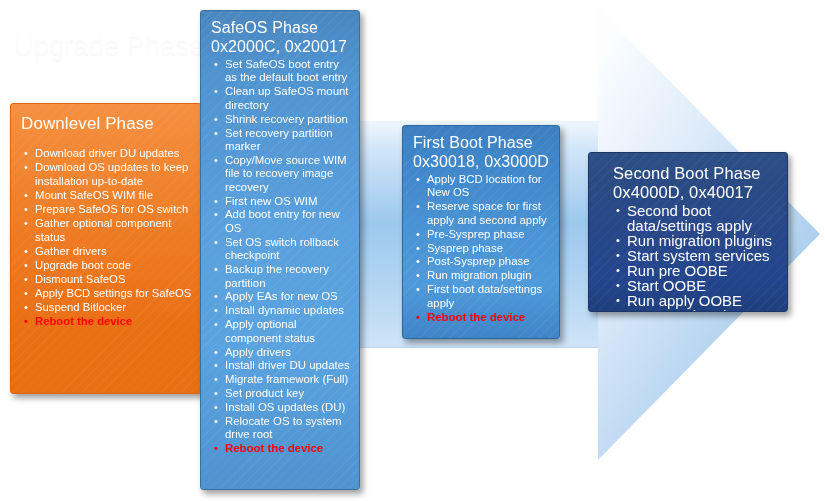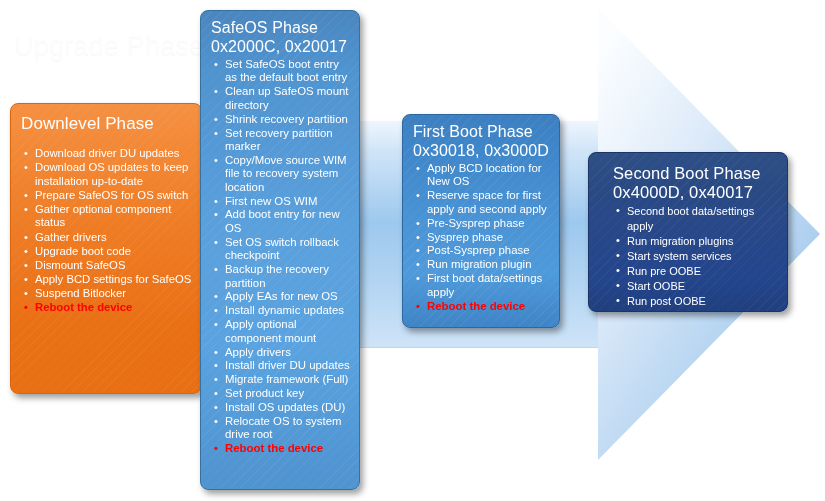--- a/index.html
+++ b/index.html
@@ -34,21 +34,21 @@
     font-size: 27px;
     color: #fcfcfc;
     letter-spacing: 0.2px;
     white-space: nowrap;
     text-shadow: 0 1px 1px rgba(0,0,0,0.035);
   }
 
   
   .phase-card {
     position: absolute;
-    border-radius: 8px;
+    border-radius: 3px;
     box-sizing: border-box;
     overflow: hidden;
     box-shadow: 3px 4px 6px rgba(0,0,0,0.38);
   }
   .card-inner {
     position: relative;
     width: 100%;
     height: 100%;
     box-sizing: border-box;
     padding: 7px 9px 6px 10px;
@@ -126,21 +126,21 @@
     border: 1px solid #36719f;
   }
   #card-safeos .card-inner {
     background:
       repeating-linear-gradient(-45deg, rgba(255,255,255,0.05) 0px, rgba(255,255,255,0.05) 1px, rgba(255,255,255,0) 1px, rgba(255,255,255,0) 7px);
   }
 
   
   #card-firstboot {
     left: 402px;
-    top: 114px;
+    top: 125px;
     width: 158px;
     height: 214px;
     background: linear-gradient(180deg, #3d7fc0 0%, #3e86c9 15%, #4a93d4 50%, #4f9ada 75%, #3f84c6 100%);
     border: 1px solid #2d679f;
   }
   #card-firstboot .card-inner {
     background:
       repeating-linear-gradient(-45deg, rgba(255,255,255,0.05) 0px, rgba(255,255,255,0.05) 1px, rgba(255,255,255,0) 1px, rgba(255,255,255,0) 7px);
   }
 
@@ -154,21 +154,21 @@
     border: 1px solid #1b3566;
   }
   #card-secondboot .card-inner {
     background:
       repeating-linear-gradient(-45deg, rgba(255,255,255,0.04) 0px, rgba(255,255,255,0.04) 1px, rgba(255,255,255,0) 1px, rgba(255,255,255,0) 7px);
     padding-top: 11px;
     padding-left: 24px;
   }
   #card-secondboot .card-title { font-size: 16.5px; }
   #card-secondboot .card-code  { font-size: 16.5px; margin-bottom: 0; }
-  #card-secondboot ul.bullets li { font-size: 11px; line-height: 14.6px; }
+  #card-secondboot ul.bullets li { font-size: 15px; line-height: 14.6px; }
 </style>
 </head>
 <body>
 
 <div id="canvas">
 
   <svg id="arrow-layer" viewBox="0 0 825 501">
     <defs>
       <linearGradient id="arrowGradShaft" x1="0" y1="0" x2="0" y2="1">
         <stop offset="0%" stop-color="#eff6fd"></stop>
@@ -197,20 +197,21 @@
   </svg>
 
   <div id="watermark">Upgrade Phases</div>
 
   <div class="phase-card" id="card-downlevel">
     <div class="card-inner">
       <div class="card-title">Downlevel Phase</div>
       <ul class="bullets">
         <li>Download driver DU updates</li>
         <li>Download OS updates to keep installation up-to-date</li>
+        <li>Mount SafeOS WIM file</li>
         <li>Prepare SafeOS for OS switch</li>
         <li>Gather optional component status</li>
         <li>Gather drivers</li>
         <li>Upgrade boot code</li>
         <li>Dismount SafeOS</li>
         <li>Apply BCD settings for SafeOS</li>
         <li>Suspend Bitlocker</li>
         <li class="reboot">Reboot the device</li>
       </ul>
     </div>
@@ -218,28 +219,28 @@
 
   <div class="phase-card" id="card-safeos">
     <div class="card-inner">
       <div class="card-title">SafeOS Phase</div>
       <div class="card-code">0x2000C, 0x20017</div>
       <ul class="bullets">
         <li>Set SafeOS boot entry as the default boot entry</li>
         <li>Clean up SafeOS mount directory</li>
         <li>Shrink recovery partition</li>
         <li>Set recovery partition marker</li>
-        <li>Copy/Move source WIM file to recovery system location</li>
+        <li>Copy/Move source WIM file to recovery image recovery</li>
         <li>First new OS WIM</li>
         <li>Add boot entry for new OS</li>
         <li>Set OS switch rollback checkpoint</li>
         <li>Backup the recovery partition</li>
         <li>Apply EAs for new OS</li>
         <li>Install dynamic updates</li>
-        <li>Apply optional component mount</li>
+        <li>Apply optional component status</li>
         <li>Apply drivers</li>
         <li>Install driver DU updates</li>
         <li>Migrate framework (Full)</li>
         <li>Set product key</li>
         <li>Install OS updates (DU)</li>
         <li>Relocate OS to system drive root</li>
         <li class="reboot">Reboot the device</li>
       </ul>
     </div>
   </div>
@@ -264,19 +265,19 @@
   <div class="phase-card" id="card-secondboot">
     <div class="card-inner">
       <div class="card-title">Second Boot Phase</div>
       <div class="card-code">0x4000D, 0x40017</div>
       <ul class="bullets">
         <li>Second boot data/settings apply</li>
         <li>Run migration plugins</li>
         <li>Start system services</li>
         <li>Run pre OOBE</li>
         <li>Start OOBE</li>
-        <li>Run post OOBE</li>
+        <li>Run apply OOBE</li>
         <li>Copy Desktop/Start screen</li>
       </ul>
     </div>
   </div>
 
 </div>
 
 </body></html>

